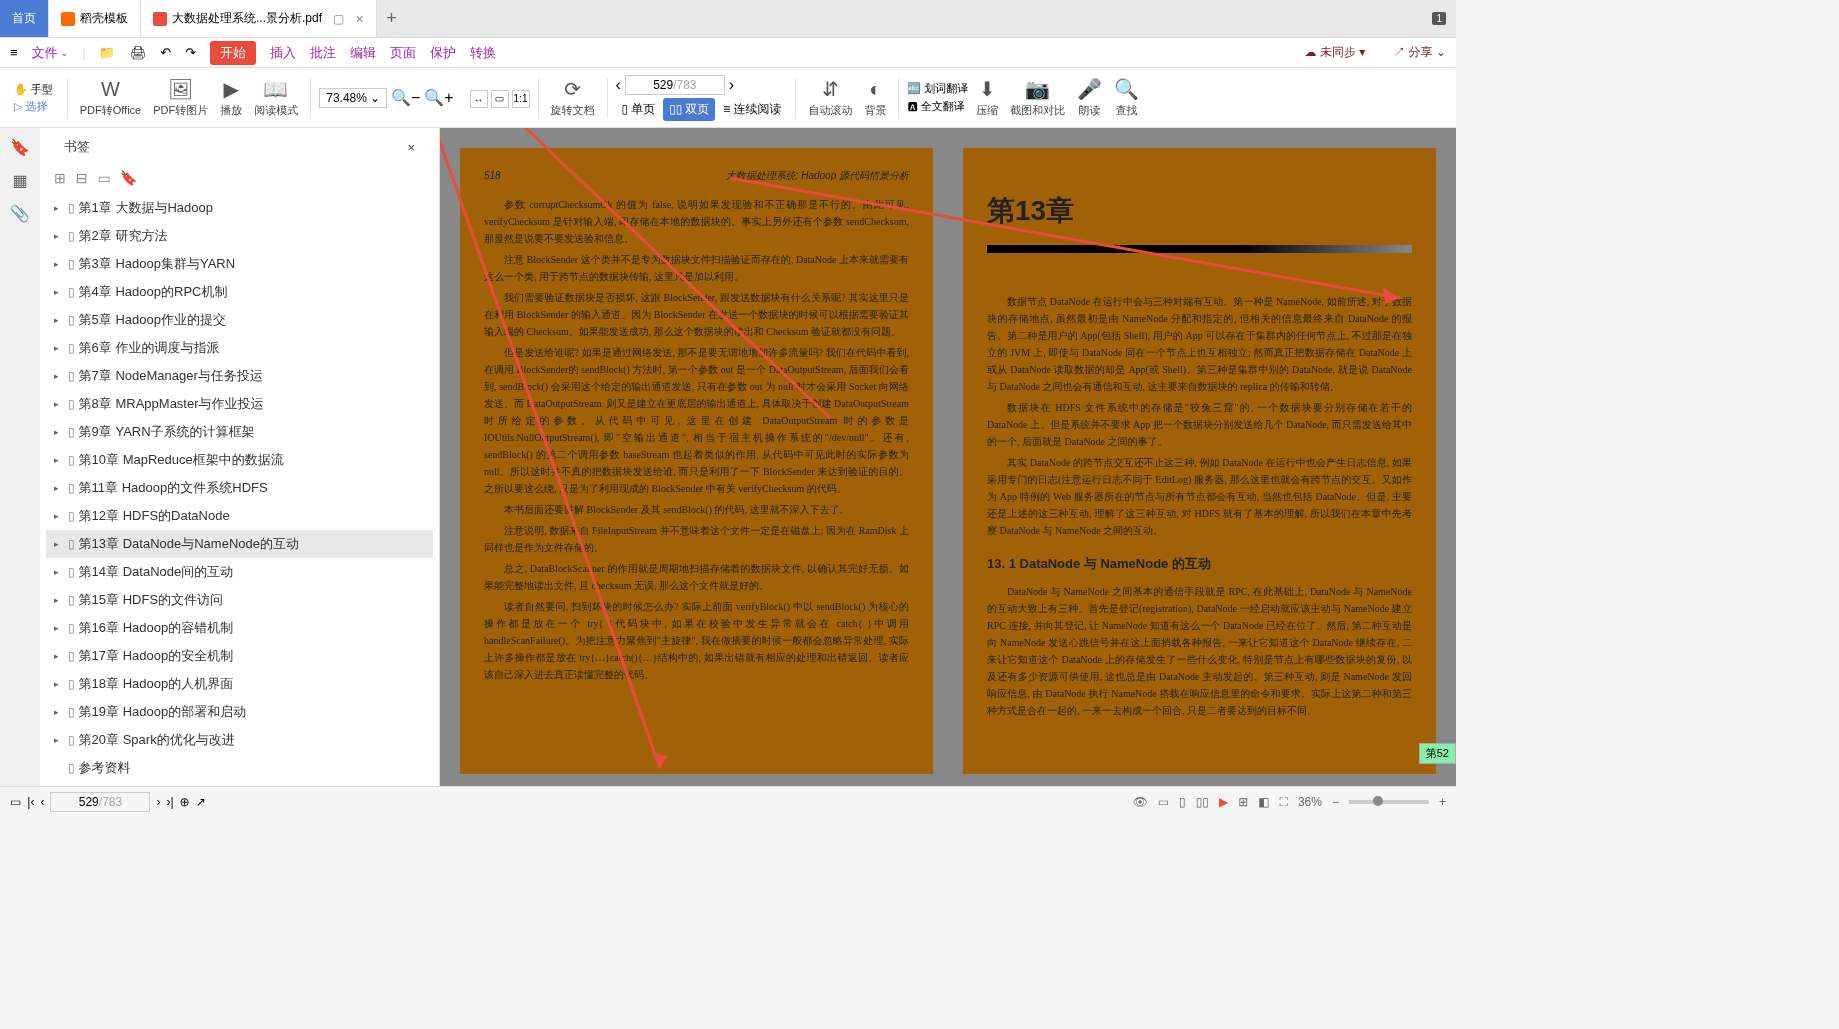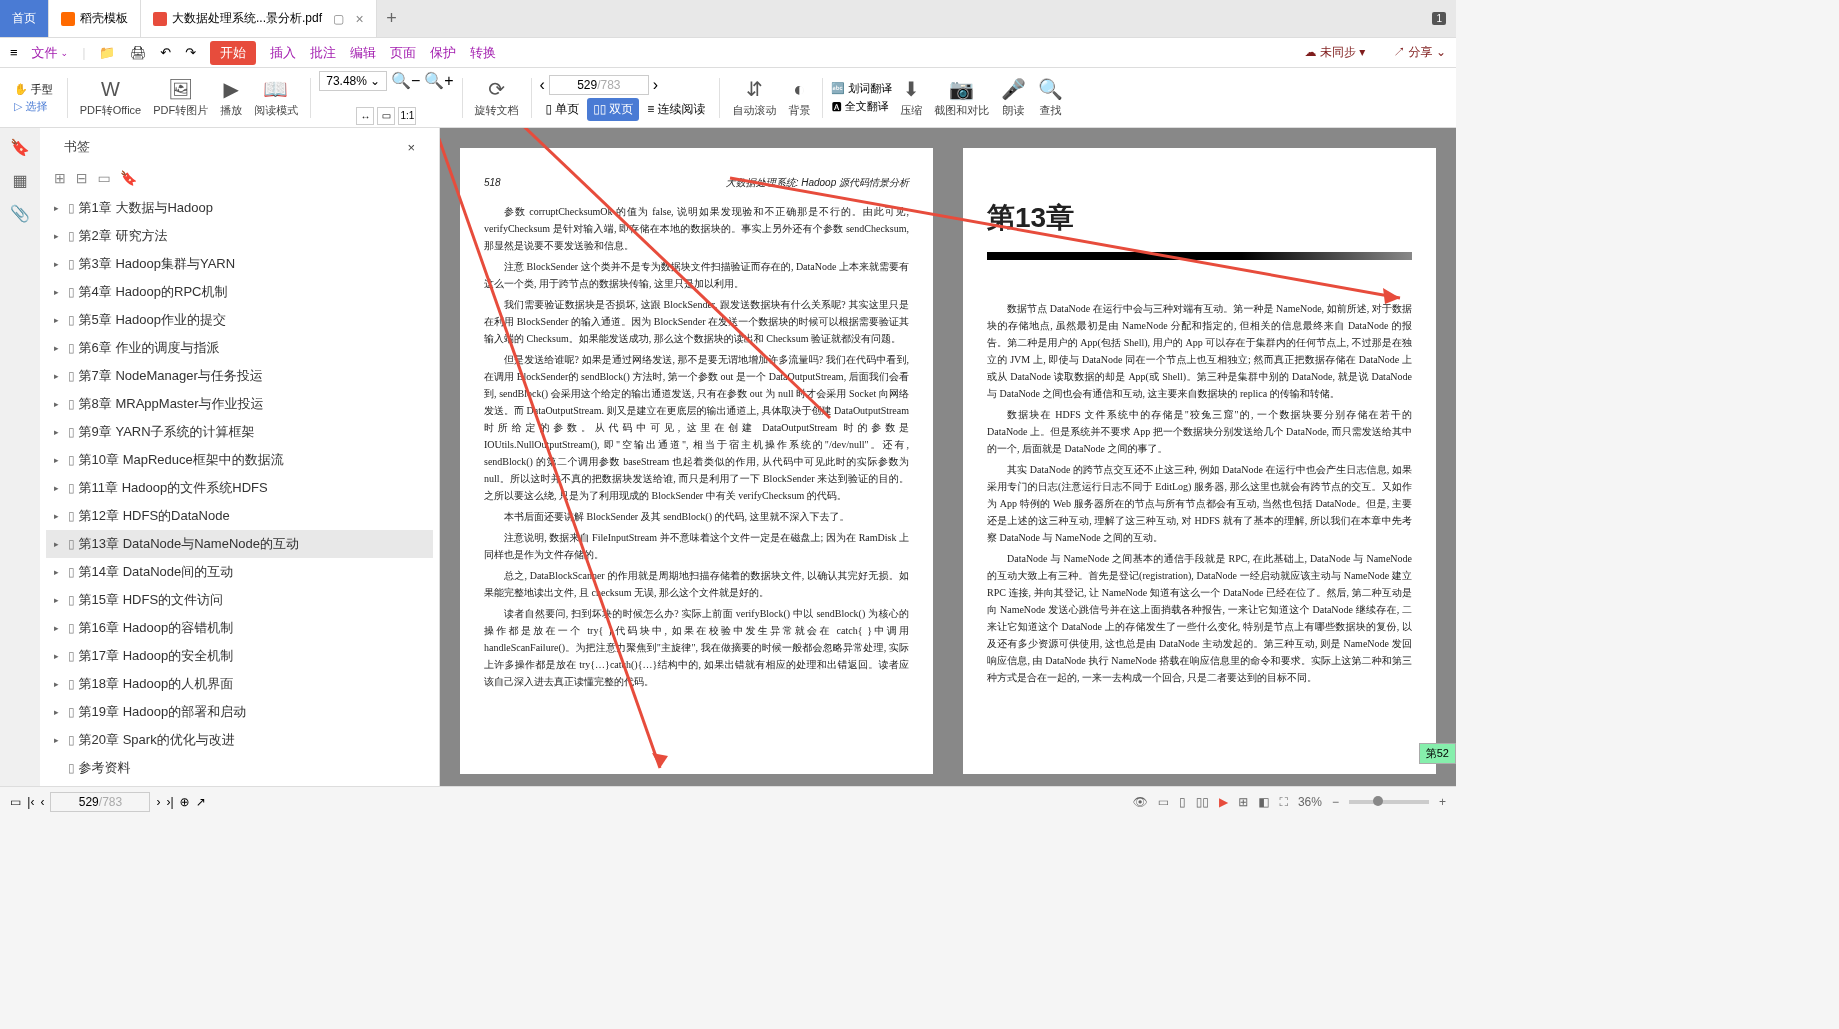--- a/index.html
+++ b/index.html
@@ -50,21 +50,21 @@
 .bm-header { padding: 10px 24px; display: flex; justify-content: space-between; align-items: center; font-size: 13px; color: #444; }
 .bm-tools { padding: 4px 14px; display: flex; gap: 10px; color: #888; font-size: 14px; }
 .bm-list { flex: 1; overflow-y: auto; padding: 4px 6px; }
 .bm-item { display: flex; align-items: center; padding: 5px 8px; font-size: 13px; color: #333; cursor: pointer; gap: 4px; }
 .bm-item.selected { background: #e8e8e8; }
 .bm-item.noarrow { padding-left: 22px; }
 .bm-arrow { font-size: 9px; color: #666; width: 10px; }
 .bm-icon { font-size: 12px; color: #888; }
 
 .pages { flex: 1; background: #888; display: flex; gap: 30px; padding: 20px; overflow: hidden; position: relative; }
-.page { background: #ffffff; flex: 1; padding: 26px 24px; font-size: 10px; line-height: 1.7; color: #222; overflow: hidden; }
+.page { background: #a16207; flex: 1; padding: 19px 24px; font-size: 10px; line-height: 1.7; color: #222; overflow: hidden; }
 .page-header { display: flex; justify-content: space-between; font-style: italic; font-size: 10px; margin-bottom: 12px; }
 .page p { text-indent: 2em; margin-bottom: 4px; text-align: justify; font-family: "SimSun", serif; }
 .chapter-title { font-size: 28px; font-weight: bold; margin: 20px 0 10px; }
 .chapter-bar { height: 8px; background: linear-gradient(to right, #000 60%, #888); margin-bottom: 40px; }
 .chapter-subtitle { font-size: 22px; text-align: center; border-bottom: 2px solid #000; padding-bottom: 6px; margin-bottom: 30px; }
 .section-title { font-weight: bold; font-size: 13px; margin: 14px 0 8px; }
 
 
 .arrow { position: absolute; pointer-events: none; }
 .arrow-line { stroke: #e74c3c; stroke-width: 3; fill: none; }
@@ -142,21 +142,21 @@
     </div>
   <div class="tool-group">
       <span class="ico">▶</span>
       <span>播放</span>
     </div>
   <div class="tool-group">
       <span class="ico">📖</span>
       <span>阅读模式</span>
     </div>
   <div class="tool-sep"></div>
-  <div style="display:flex;flex-direction:column;gap:16px;align-items:center">
+  <div style="display:flex;flex-direction:row;gap:16px;align-items:flex-end">
     <div style="display:flex;gap:4px;align-items:center">
       <span class="zoom-box"><span>73.48%</span> ⌄</span>
       <span>🔍−</span>
       <span>🔍+</span>
     </div>
     <div class="small-icons">
       <span>↔</span>
       <span>▭</span>
       <span>1:1</span>
     </div>
@@ -355,20 +355,21 @@
         </div>
     </div>
     <div class="page">
       <div class="chapter-title">第13章</div>
       <div class="chapter-bar"></div>
       <div id="right-paras1">
           <p>数据节点 DataNode 在运行中会与三种对端有互动。第一种是 NameNode, 如前所述, 对于数据块的存储地点, 虽然最初是由 NameNode 分配和指定的, 但相关的信息最终来自 DataNode 的报告。第二种是用户的 App(包括 Shell), 用户的 App 可以存在于集群内的任何节点上, 不过那是在独立的 JVM 上, 即使与 DataNode 同在一个节点上也互相独立; 然而真正把数据存储在 DataNode 上或从 DataNode 读取数据的却是 App(或 Shell)。第三种是集群中别的 DataNode, 就是说 DataNode 与 DataNode 之间也会有通信和互动, 这主要来自数据块的 replica 的传输和转储。</p>
           <p>数据块在 HDFS 文件系统中的存储是"狡兔三窟"的, 一个数据块要分别存储在若干的 DataNode 上。但是系统并不要求 App 把一个数据块分别发送给几个 DataNode, 而只需发送给其中的一个, 后面就是 DataNode 之间的事了。</p>
           <p>其实 DataNode 的跨节点交互还不止这三种, 例如 DataNode 在运行中也会产生日志信息, 如果采用专门的日志(注意运行日志不同于 EditLog) 服务器, 那么这里也就会有跨节点的交互。又如作为 App 特例的 Web 服务器所在的节点与所有节点都会有互动, 当然也包括 DataNode。但是, 主要还是上述的这三种互动, 理解了这三种互动, 对 HDFS 就有了基本的理解, 所以我们在本章中先考察 DataNode 与 NameNode 之间的互动。</p>
         </div>
+      <div class="section-title">13. 1  DataNode 与 NameNode 的互动</div>
       <div id="right-paras2">
           <p>DataNode 与 NameNode 之间基本的通信手段就是 RPC, 在此基础上, DataNode 与 NameNode 的互动大致上有三种。首先是登记(registration), DataNode 一经启动就应该主动与 NameNode 建立 RPC 连接, 并向其登记, 让 NameNode 知道有这么一个 DataNode 已经在位了。然后, 第二种互动是向 NameNode 发送心跳信号并在这上面捎载各种报告, 一来让它知道这个 DataNode 继续存在, 二来让它知道这个 DataNode 上的存储发生了一些什么变化, 特别是节点上有哪些数据块的复份, 以及还有多少资源可供使用, 这也总是由 DataNode 主动发起的。第三种互动, 则是 NameNode 发回响应信息, 由 DataNode 执行 NameNode 搭载在响应信息里的命令和要求。实际上这第二种和第三种方式是合在一起的, 一来一去构成一个回合, 只是二者要达到的目标不同。</p>
         </div>
     </div>
 
     <svg class="arrow" style="top:-120px;left:-60px;width:550px;height:900px">
       <line class="arrow-line" x1="20" y1="20" x2="280" y2="760"></line>
       <polygon class="arrow-head" points="280,760 272,745 288,748"></polygon>
       <line class="arrow-line" x1="30" y1="10" x2="450" y2="410"></line>
     </svg>

